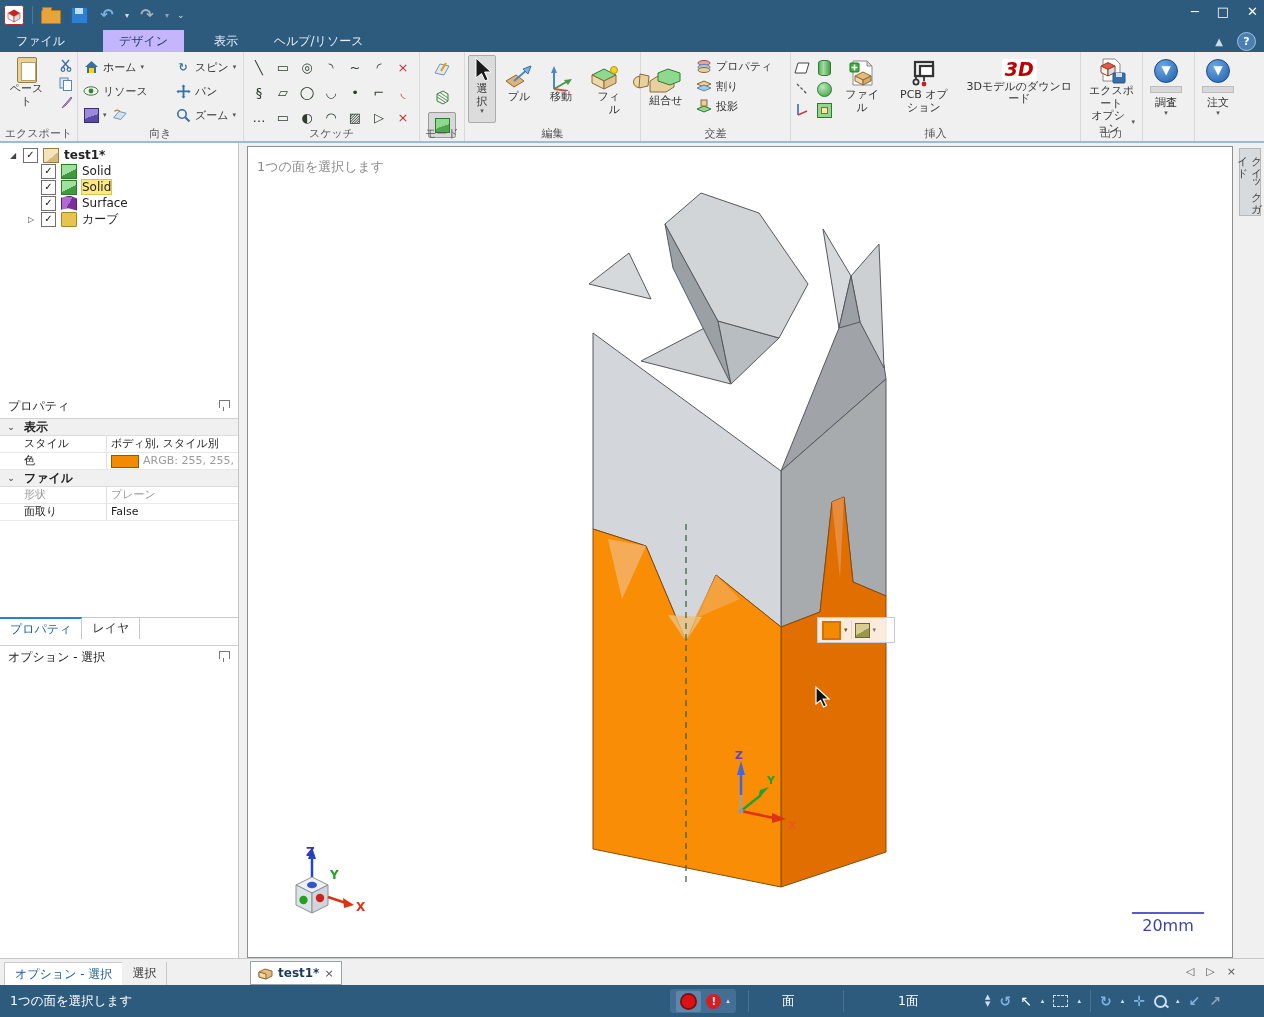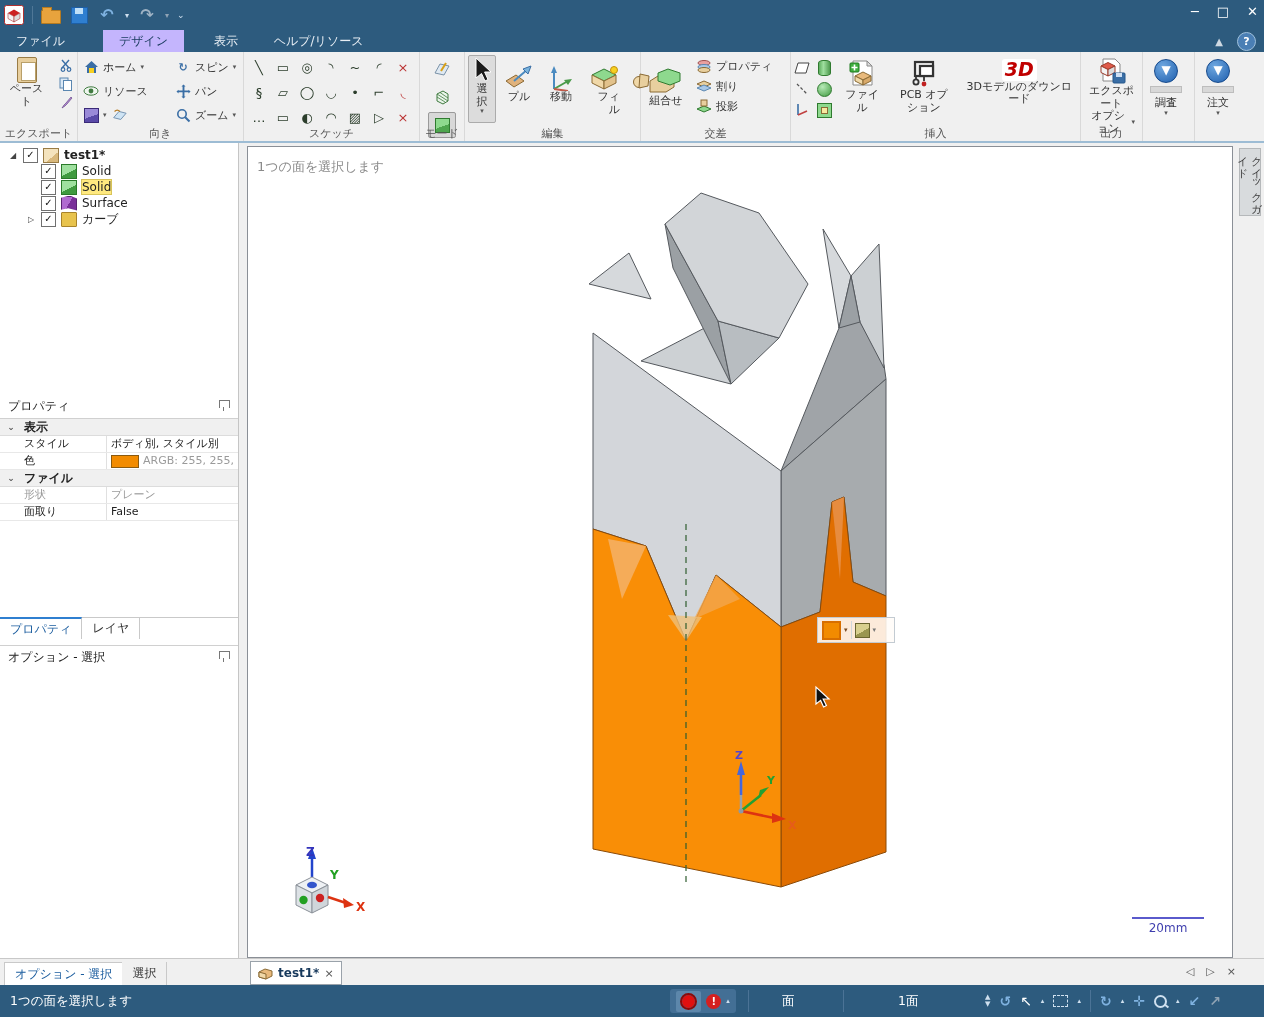--- a/index.html
+++ b/index.html
@@ -80,21 +80,21 @@
   .muted{color:#9a9a9a;}
   .swatch{width:26px;height:11px;background:#f28b00;border:1px solid #8a5a10;flex:0 0 26px;}
   .ptabs{display:flex;border-top:1px solid #c9c9c9;margin-top:96px;height:21px;font-size:12px;}
   .ptab{padding:2px 10px;border-right:1px solid #c9c9c9;color:#333;}
   .ptab.active{color:#1a5c9e;border-top:2px solid #2f7fd0;background:#fff;margin-top:-1px;}
   
   .viewport{position:absolute;left:247px;top:146px;width:986px;height:812px;background:#fff;border:1px solid #8a8f96;box-sizing:border-box;}
   .hint{position:absolute;left:9px;top:11px;color:#8a8a8a;font-size:13px;}
   .scalebar{position:absolute;right:28px;bottom:22px;width:72px;text-align:center;}
   .scalebar .line{height:0;border-top:2px solid #5a5acc;}
-  .scalebar .lbl{color:#3f3fae;font-size:12px;margin-top:2px;}
+  .scalebar .lbl{color:#3f3fae;font-size:16px;margin-top:2px;}
   .qguide{position:absolute;right:3px;top:148px;width:20px;height:66px;background:#d8dbdd;border:1px solid #b5b8ba;
           writing-mode:vertical-rl;font-size:10.5px;color:#3a3a3a;display:flex;align-items:center;justify-content:center;}
   .minibar{position:absolute;left:816px;top:616px;width:78px;height:26px;background:rgba(255,252,248,0.88);
            border:1px solid #c3cbd2;display:flex;align-items:center;gap:3px;padding:0 4px;box-sizing:border-box;}
   .minibar .sw{width:15px;height:15px;background:#f28b00;border:2px solid #d86f00;}
   .minibar .mc{width:13px;height:13px;background:linear-gradient(150deg,#d8cf8e 0 55%,#9a9550 55%);border:1px solid #6a6530;}
   .minibar .crt{font-size:7px;color:#7a4a20;}
   .minibar .div{width:1px;height:18px;background:#d0d6da;}
   
   .tabstrip{position:absolute;left:0;top:958px;width:1264px;height:27px;background:#f0f0f0;border-top:1px solid #c8c8c8;}

